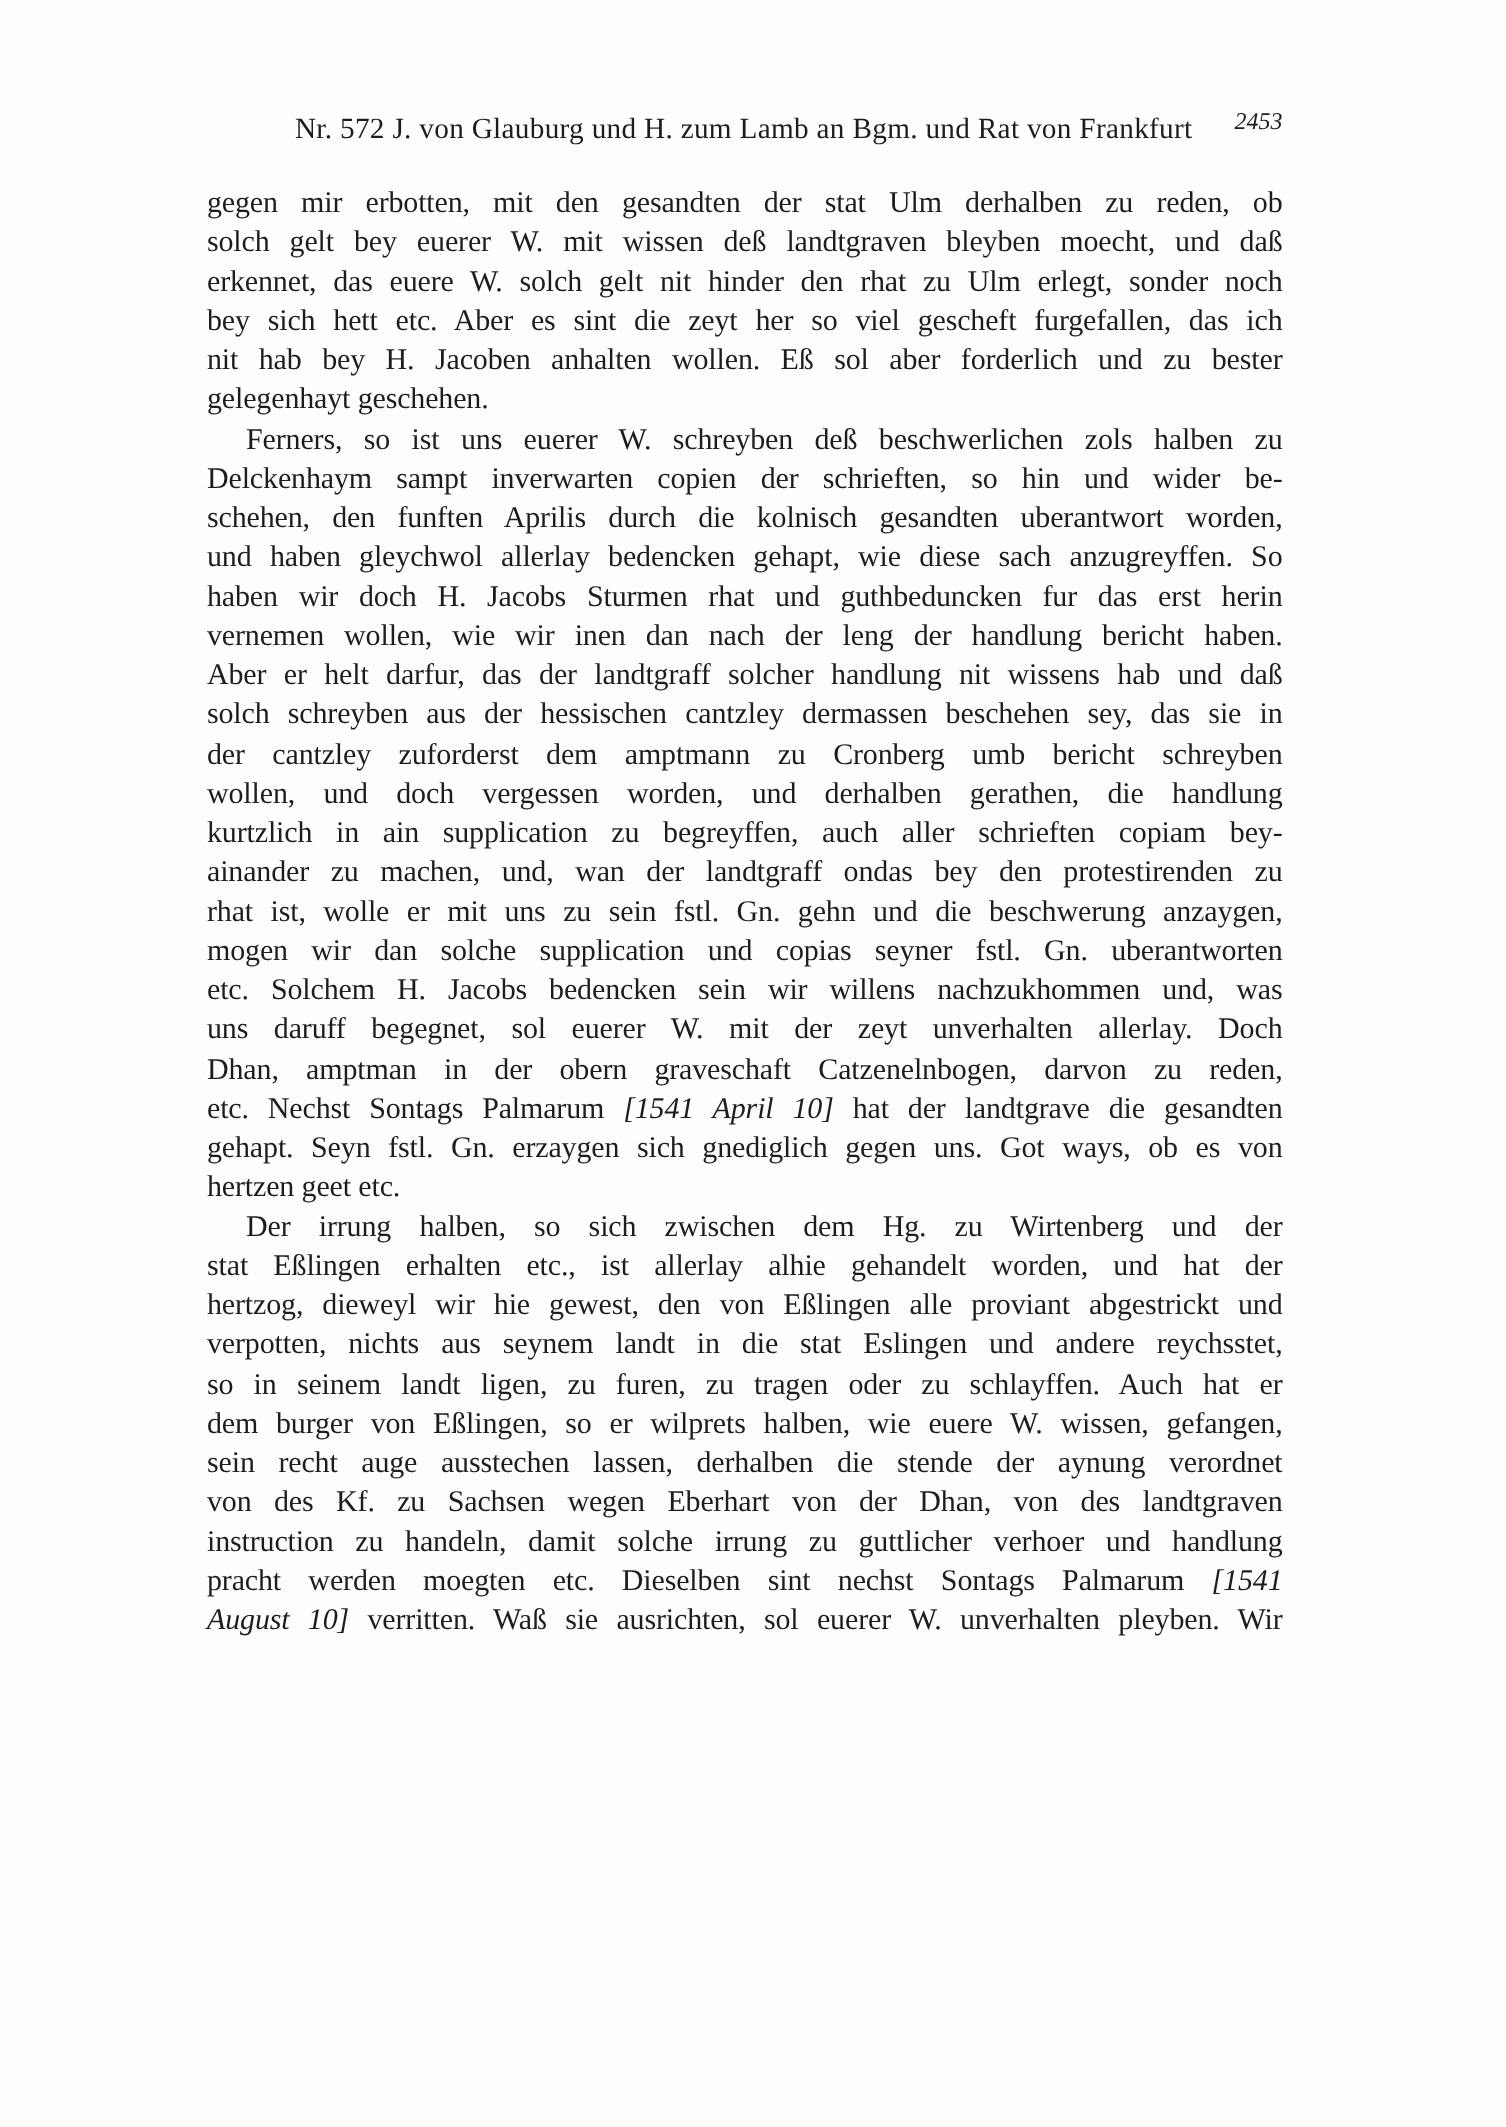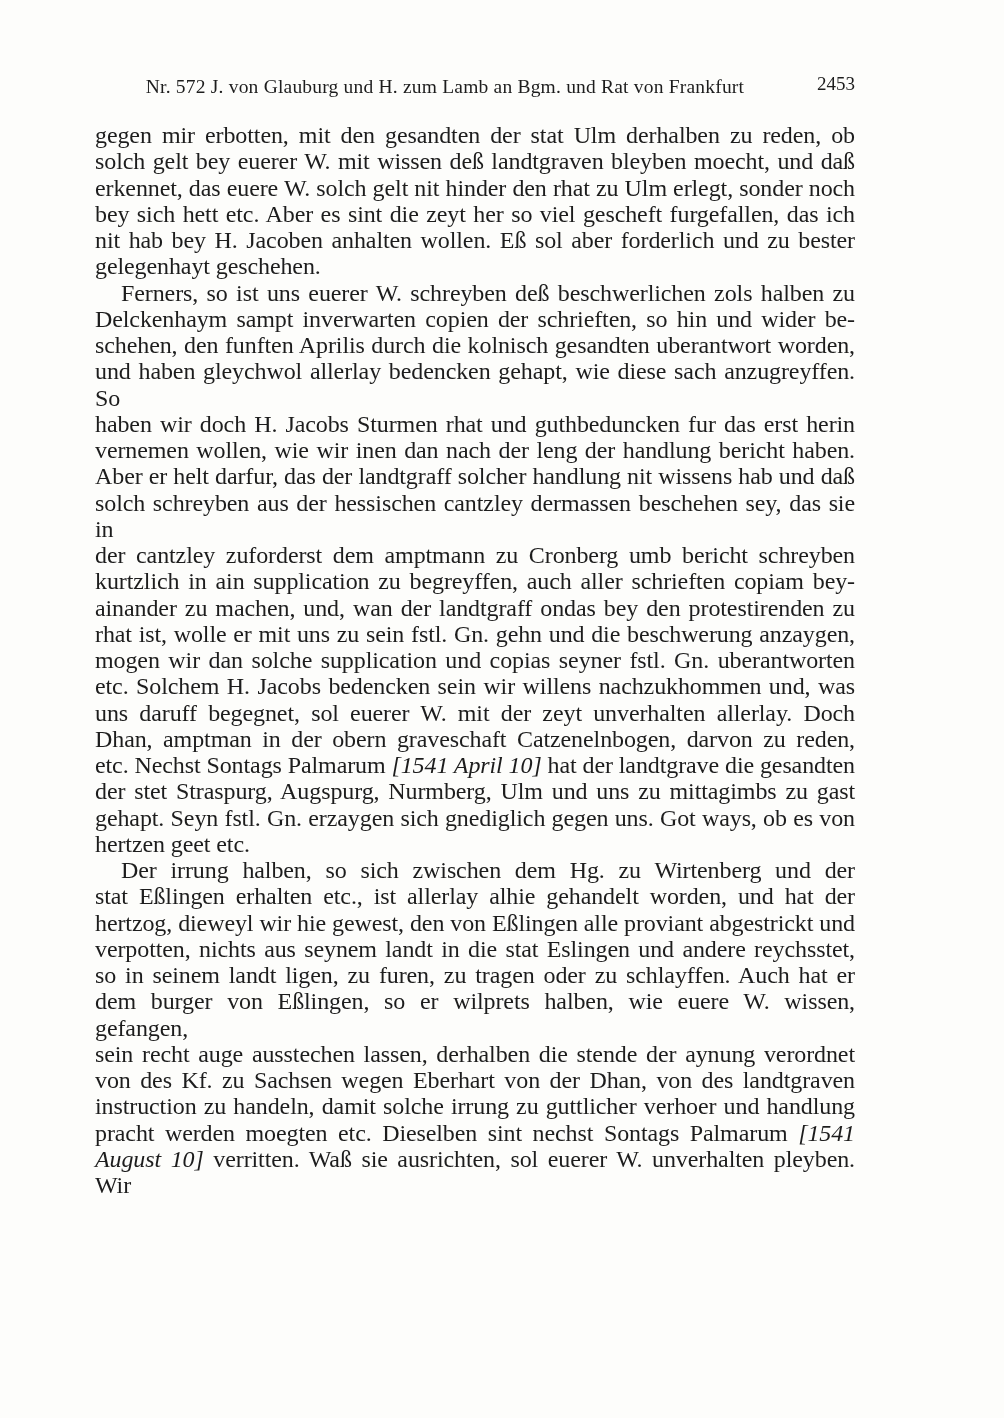--- a/index.html
+++ b/index.html
@@ -17,34 +17,36 @@
   .page {
     padding: 76px 149px 0 95px;
   }
   .page-header {
     position: relative;
     height: 30px;
     margin-bottom: 16px;
     font-size: 19.5px;
   }
   .running-title {
-    text-align: center;
+    text-align: right;
     letter-spacing: 0.2px;
     padding-right: 60px;
   }
   .page-number {
     position: absolute;
     right: 0;
     top: -3px;
-    font-size: 19px;
+    font-size: 16px;
+    font-style: italic;
   }
   .page-body {
-    font-size: 24px;
+    font-size: 20px;
     line-height: 26.25px;
     letter-spacing: -0.1px;
+    margin-left: 43px;
   }
   .paragraph {
     margin: 0;
   }
   .line {
     text-align: justify;
     text-align-last: justify;
     white-space: normal;
   }
   .line.no-just {
@@ -77,29 +79,29 @@
       <div class="paragraph">
         <div class="line indent"><span>Ferners, so ist uns euerer W. schreyben deß beschwerlichen zols halben zu</span></div>
         <div class="line"><span>Delckenhaym sampt inverwarten copien der schrieften, so hin und wider be-</span></div>
         <div class="line"><span>schehen, den funften Aprilis durch die kolnisch gesandten uberantwort worden,</span></div>
         <div class="line"><span>und haben gleychwol allerlay bedencken gehapt, wie diese sach anzugreyffen. So</span></div>
         <div class="line"><span>haben wir doch H. Jacobs Sturmen rhat und guthbeduncken fur das erst herin</span></div>
         <div class="line"><span>vernemen wollen, wie wir inen dan nach der leng der handlung bericht haben.</span></div>
         <div class="line"><span>Aber er helt darfur, das der landtgraff solcher handlung nit wissens hab und daß</span></div>
         <div class="line"><span>solch schreyben aus der hessischen cantzley dermassen beschehen sey, das sie in</span></div>
         <div class="line"><span>der cantzley zuforderst dem amptmann zu Cronberg umb bericht schreyben</span></div>
+        <div class="line"><span>wollen, und doch vergessen worden, und derhalben gerathen, die handlung</span></div>
         <div class="line"><span>kurtzlich in ain supplication zu begreyffen, auch aller schrieften copiam bey-</span></div>
         <div class="line"><span>ainander zu machen, und, wan der landtgraff ondas bey den protestirenden zu</span></div>
         <div class="line"><span>rhat ist, wolle er mit uns zu sein fstl. Gn. gehn und die beschwerung anzaygen,</span></div>
         <div class="line"><span>mogen wir dan solche supplication und copias seyner fstl. Gn. uberantworten</span></div>
         <div class="line"><span>etc. Solchem H. Jacobs bedencken sein wir willens nachzukhommen und, was</span></div>
         <div class="line"><span>uns daruff begegnet, sol euerer W. mit der zeyt unverhalten allerlay. Doch</span></div>
         <div class="line"><span>Dhan, amptman in der obern graveschaft Catzenelnbogen, darvon zu reden,</span></div>
         <div class="line"><span>etc. Nechst Sontags Palmarum </span><span class="italic">[1541 April 10]</span><span> hat der landtgrave die gesandten</span></div>
-        <div class="line"><span>der stet Straspurg, Augspurg, Nurmberg, Ulm und uns zu mittagimbs zu gast</span></div>
         <div class="line"><span>gehapt. Seyn fstl. Gn. erzaygen sich gnediglich gegen uns. Got ways, ob es von</span></div>
         <div class="line no-just"><span>hertzen geet etc.</span></div>
       </div>
       <div class="paragraph">
         <div class="line indent"><span>Der irrung halben, so sich zwischen dem Hg. zu Wirtenberg und der</span></div>
         <div class="line"><span>stat Eßlingen erhalten etc., ist allerlay alhie gehandelt worden, und hat der</span></div>
         <div class="line"><span>hertzog, dieweyl wir hie gewest, den von Eßlingen alle proviant abgestrickt und</span></div>
         <div class="line"><span>verpotten, nichts aus seynem landt in die stat Eslingen und andere reychsstet,</span></div>
         <div class="line"><span>so in seinem landt ligen, zu furen, zu tragen oder zu schlayffen. Auch hat er</span></div>
         <div class="line"><span>dem burger von Eßlingen, so er wilprets halben, wie euere W. wissen, gefangen,</span></div>

